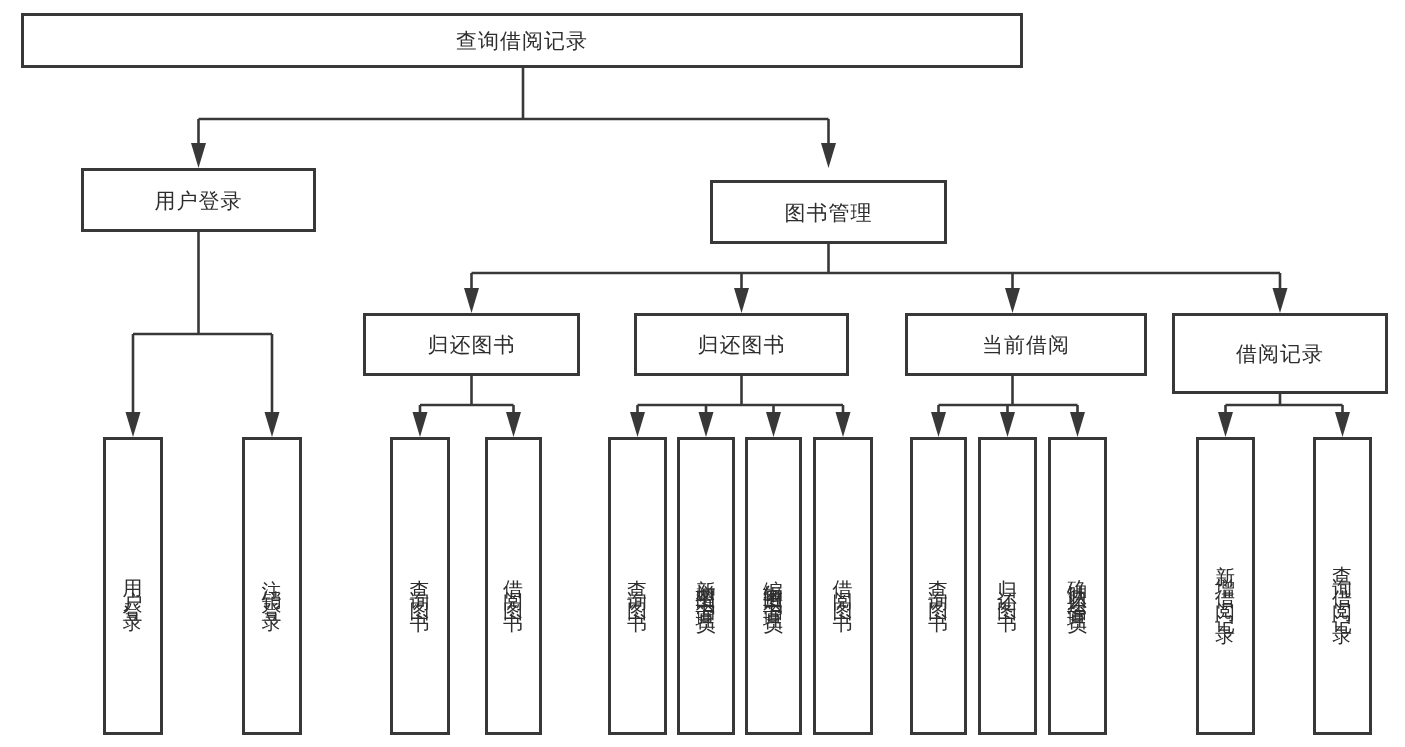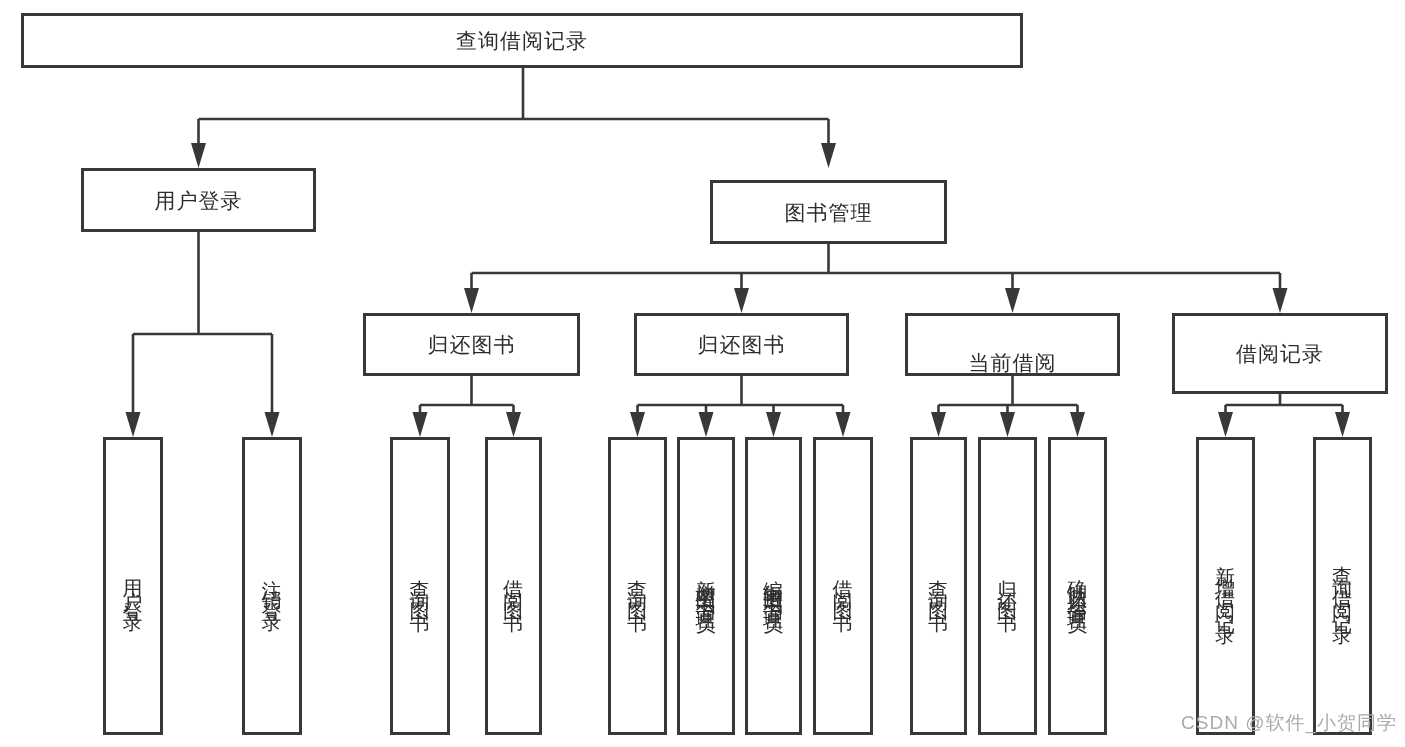--- a/index.html
+++ b/index.html
@@ -131,21 +131,21 @@
       </div>
       <div class="node v" style="left: 242px; top: 437px; width: 60px; height: 298px;">
         <span class="lbl sp-short">注销登录</span>
       </div>
       <div class="node" style="left: 363px; top: 313px; width: 217px; height: 63px;">
         <span class="lbl">归还图书</span>
       </div>
       <div class="node" style="left: 634px; top: 313px; width: 215px; height: 63px;">
         <span class="lbl">归还图书</span>
       </div>
-      <div class="node" style="left: 905px; top: 313px; width: 215px; height: 63px; align-items: flex-end;">
+      <div class="node" style="left: 905px; top: 313px; width: 242px; height: 63px;">
         <span class="lbl">当前借阅</span>
       </div>
       <div class="node" style="left: 1172px; top: 313px; width: 216px; height: 81px;">
         <span class="lbl">借阅记录</span>
       </div>
       <div class="node v" style="left: 390px; top: 437px; width: 60px; height: 298px;">
         <span class="lbl sp-short">查询图书</span>
       </div>
       <div class="node v" style="left: 485px; top: 437px; width: 57px; height: 298px;">
         <span class="lbl sp-short">借阅图书</span>
@@ -171,14 +171,13 @@
       <div class="node v" style="left: 1048px; top: 437px; width: 59px; height: 298px;">
         <span class="lbl sp-long">确认归还（管理员）</span>
       </div>
       <div class="node v" style="left: 1196px; top: 437px; width: 59px; height: 298px;">
         <span class="lbl sp-mid">新增借阅记录</span>
       </div>
       <div class="node v" style="left: 1313px; top: 437px; width: 59px; height: 298px;">
         <span class="lbl sp-mid">查询借阅记录</span>
       </div>
     </div>
-  <div class="watermark">CSDN @软件_小贺同学</div>
 </div>
 
 </body></html>

